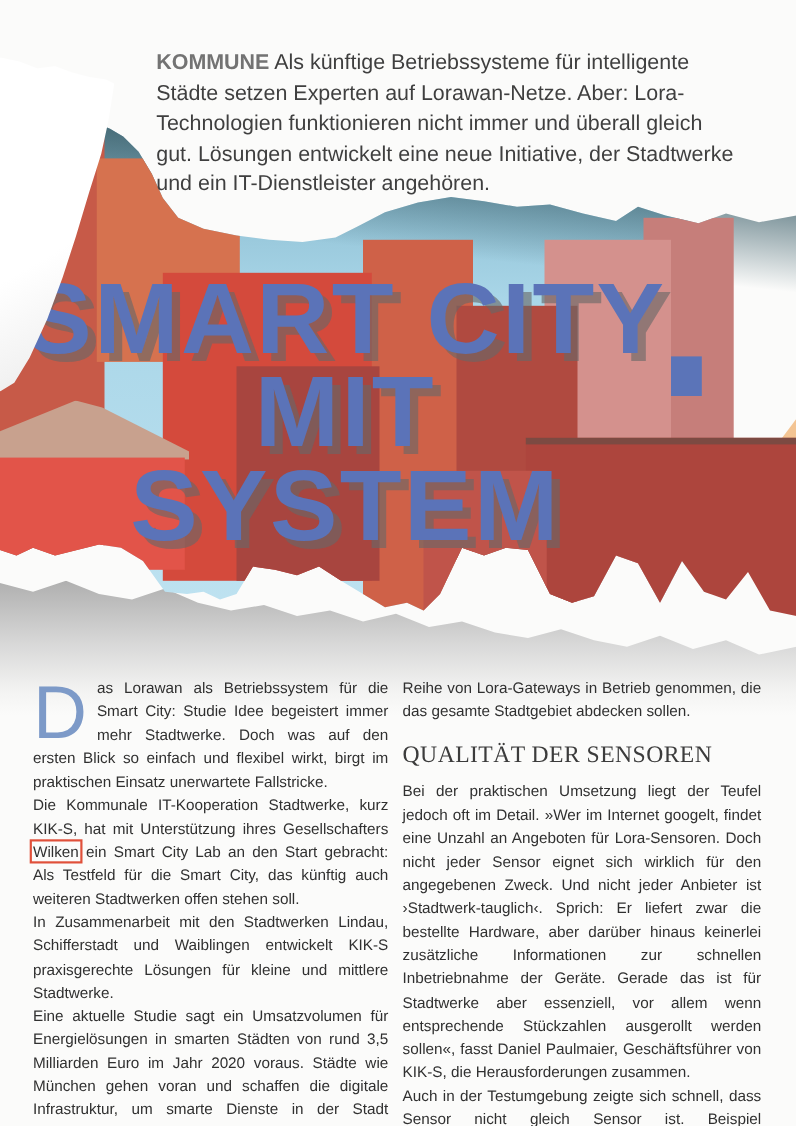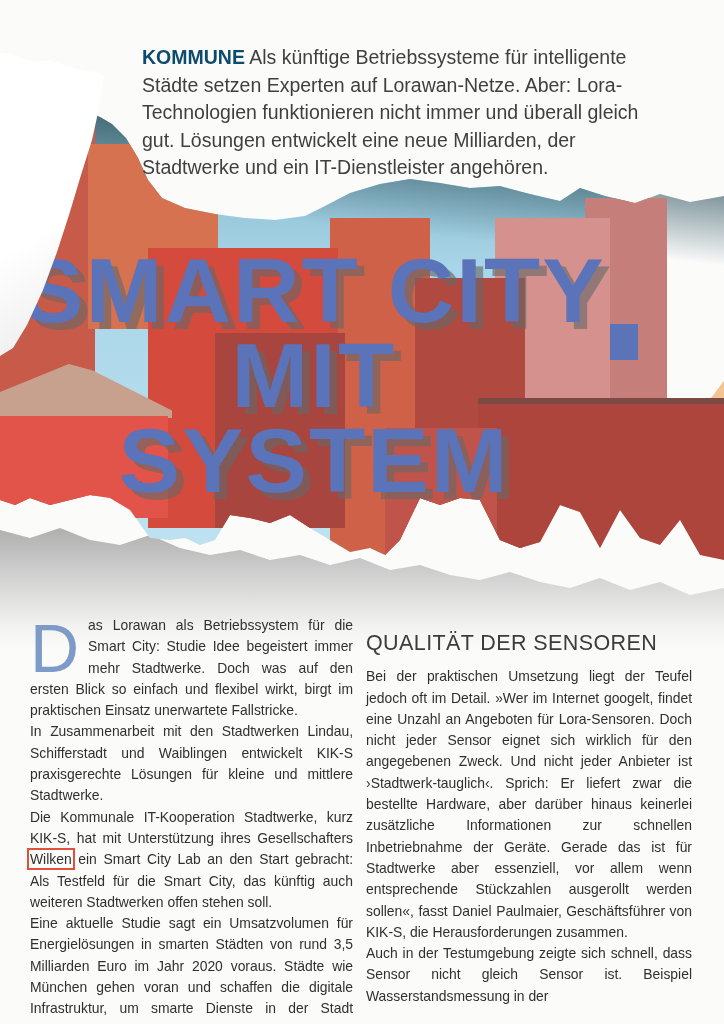--- a/index.html
+++ b/index.html
@@ -8,21 +8,21 @@
     background:#fbfbfa;
     font-family:"Liberation Sans",sans-serif;
     color:#303030;
   }
 
   
   .intro{
     position:absolute;left:142px;top:44px;width:526px;z-index:6;
     font-size:19.5px;line-height:27.5px;color:#3f3f3f;
   }
-  .intro strong{color:#0c4a6e;font-weight:bold;}
+  .intro strong{color:#737373;font-weight:bold;}
 
   
   .shadow-band{
     position:absolute;left:0;top:515px;width:724px;height:135px;z-index:1;opacity:.78;
     background:linear-gradient(to bottom,#8f8f8f 0%,#a9a9a9 22%,#cecece 52%,#f1f1f0 84%,#fbfbfa 100%);
     clip-path:polygon(0 15px,30px 23px,60px 13px,90px 25px,120px 30px,150px 20px,180px 33px,
       210px 40px,240px 35px,270px 45px,300px 40px,330px 50px,360px 43px,390px 55px,420px 50px,
       450px 60px,480px 65px,510px 57px,540px 67px,570px 73px,600px 63px,630px 75px,660px 67px,
       690px 80px,724px 73px,724px 135px,0 135px);
   }
@@ -106,21 +106,21 @@
   .col{
     position:absolute;top:615px;z-index:6;
     font-size:13.9px;line-height:21.3px;text-align:justify;color:#303030;
     hyphens:auto;-webkit-hyphens:auto;
   }
   .col-left{left:30px;width:323px;}
   .col-right{left:366px;width:326px;}
   .body-p{margin:0;}
   .sec-heading{
     font-size:21.5px;font-weight:400;letter-spacing:.4px;color:#3c3c3c;
-    margin:18px 0 12px 0;text-align:left;
+    margin:18px 0 12px 0;text-align:left;font-family:Liberation Serif, serif;
   }
   .dropcap{
     float:left;font-size:68px;line-height:56px;padding:5px 9px 0 0;
     color:var(--dropcap-blue,#7d9ac8);font-weight:400;
   }
   .hl-box{
     outline:2px solid var(--highlight-red,#e0503a);outline-offset:1px;
   }
 </style>
 </head>
@@ -152,32 +152,33 @@
       <div class="hl-line">SMART CITY</div>
       <div class="hl-line hl-mid">MIT</div>
       <div class="hl-line">SYSTEM</div>
     </div>
   </section>
 
   <div class="page-curl"></div>
 
   <header class="intro">
     <strong>KOMMUNE</strong>
-    <span>Als künftige Betriebssysteme für intelligente Städte setzen Experten auf Lorawan-Netze. Aber: Lora-Technologien funktionieren nicht immer und überall gleich gut. Lösungen entwickelt eine neue Milliarden, der Stadtwerke und ein IT-Dienstleister angehören.</span>
+    <span>Als künftige Betriebssysteme für intelligente Städte setzen Experten auf Lorawan-Netze. Aber: Lora-Technologien funktionieren nicht immer und überall gleich gut. Lösungen entwickelt eine neue Initiative, der Stadtwerke und ein IT-Dienstleister angehören.</span>
   </header>
 
   <main>
     <div class="col col-left">
       <p class="body-p"><span class="dropcap">D</span><span>as Lorawan als Betriebssystem für die Smart City: Studie Idee begeistert immer mehr Stadtwerke. Doch was auf den ersten Blick so einfach und flexibel wirkt, birgt im praktischen Einsatz unerwartete Fallstricke.</span></p>
+      <p class="body-p"><span>Die Kommunale IT-Kooperation Stadtwerke, kurz KIK-S, hat mit Unterstützung ihres Gesellschafters </span><span class="hl-box"><span>Wilken</span></span><span> ein Smart City Lab an den Start gebracht: Als Testfeld für die Smart City, das künftig auch weiteren Stadtwerken offen stehen soll.</span></p>
       <p class="body-p">In Zusammenarbeit mit den Stadtwerken Lindau, Schifferstadt und Waiblingen entwickelt KIK-S praxisgerechte Lösungen für kleine und mittlere Stadtwerke.</p>
-      <p class="body-p"><span>Die Kommunale IT-Kooperation Stadtwerke, kurz KIK-S, hat mit Unterstützung ihres Gesellschafters </span><span class="hl-box"><span>Wilken</span></span><span> ein Smart City Lab an den Start gebracht: Als Testfeld für die Smart City, das künftig auch weiteren Stadtwerken offen stehen soll.</span></p>
       <p class="body-p">Eine aktuelle Studie sagt ein Umsatzvolumen für Energielösungen in smarten Städten von rund 3,5 Milliarden Euro im Jahr 2020 voraus. Städte wie München gehen voran und schaffen die digitale Infrastruktur, um smarte Dienste in der Stadt anbieten zu können.</p>
 
     </div>
 
     <div class="col col-right">
+      <p class="body-p">Reihe von Lora-Gateways in Betrieb genommen, die das gesamte Stadtgebiet abdecken sollen.</p>
       <h2 class="sec-heading">QUALITÄT DER SENSOREN</h2>
       <p class="body-p">Bei der praktischen Umsetzung liegt der Teufel jedoch oft im Detail. »Wer im Internet googelt, findet eine Unzahl an Angeboten für Lora-Sensoren. Doch nicht jeder Sensor eignet sich wirklich für den angegebenen Zweck. Und nicht jeder Anbieter ist ›Stadtwerk-tauglich‹. Sprich: Er liefert zwar die bestellte Hardware, aber darüber hinaus keinerlei zusätzliche Informationen zur schnellen Inbetriebnahme der Geräte. Gerade das ist für Stadtwerke aber essenziell, vor allem wenn entsprechende Stückzahlen ausgerollt werden sollen«, fasst Daniel Paulmaier, Geschäftsführer von KIK-S, die Herausforderungen zusammen.</p>
       <p class="body-p"><span>Auch in der Testumgebung zeigte sich schnell, dass Sensor nicht gleich Sensor ist. Beispiel Wasserstandsmessung in der </span></p>
     </div>
   </main>
 
 </div>
 
 </body></html>

